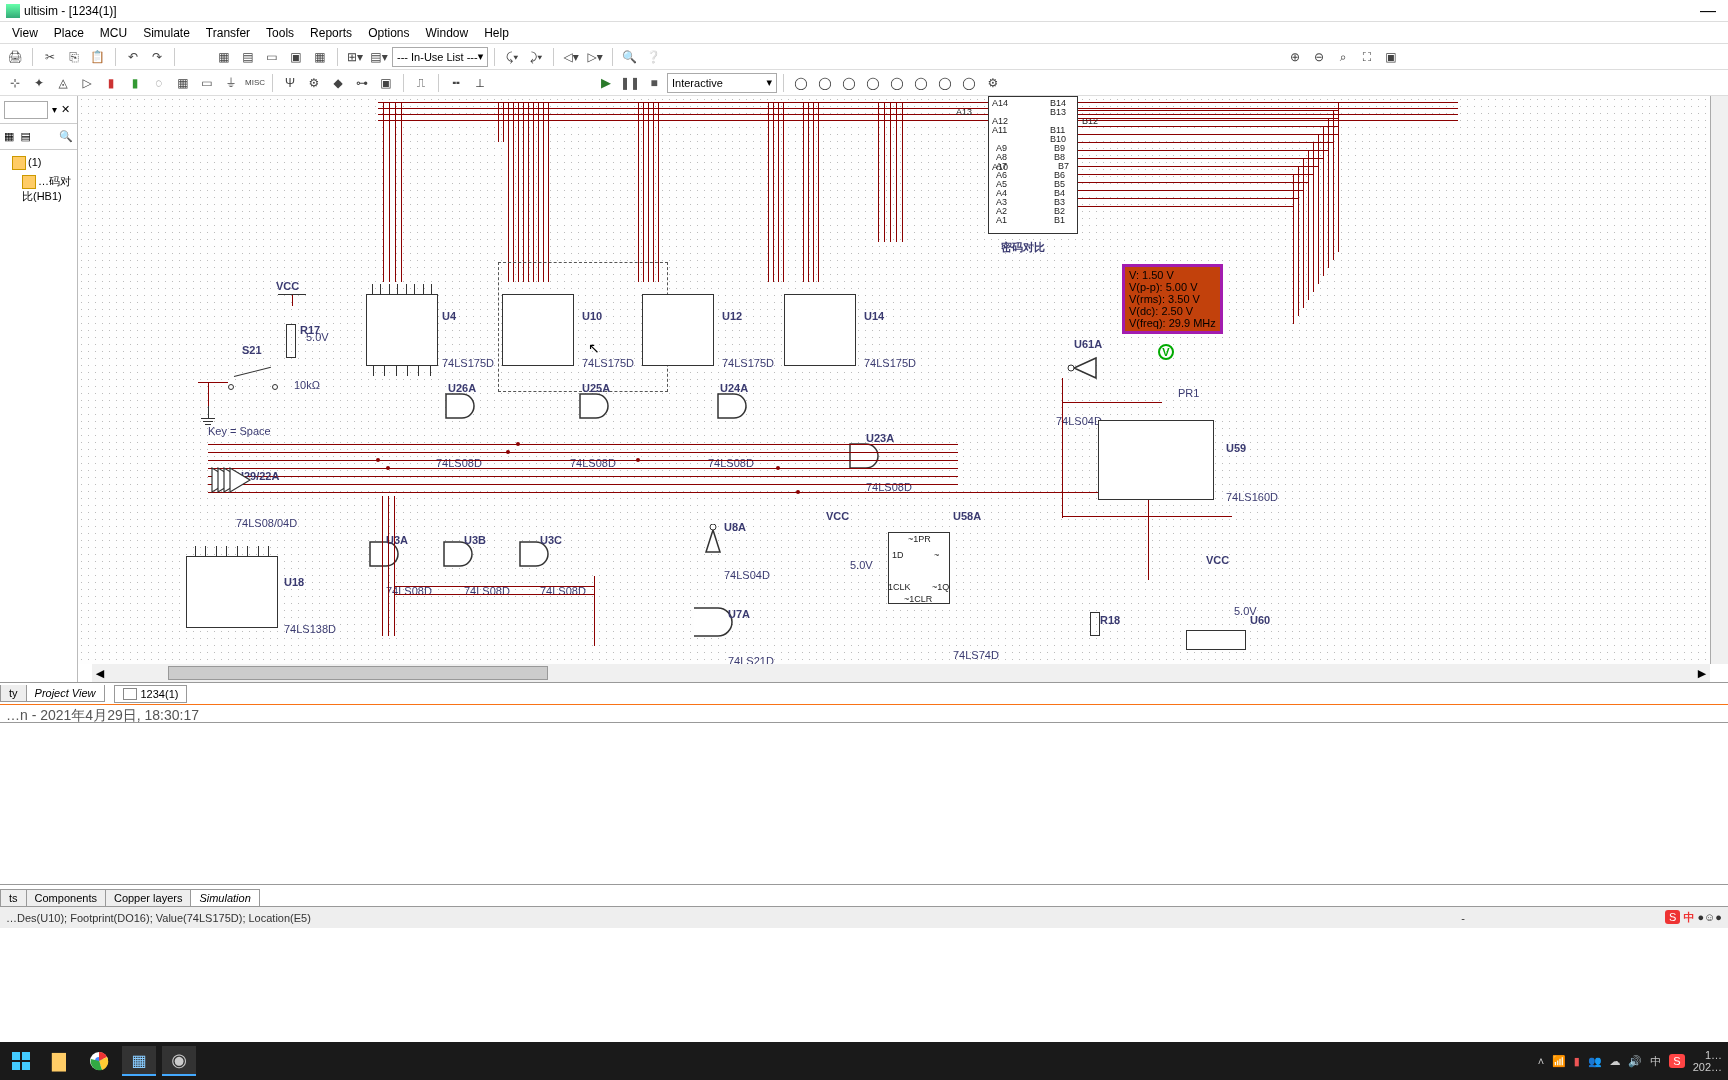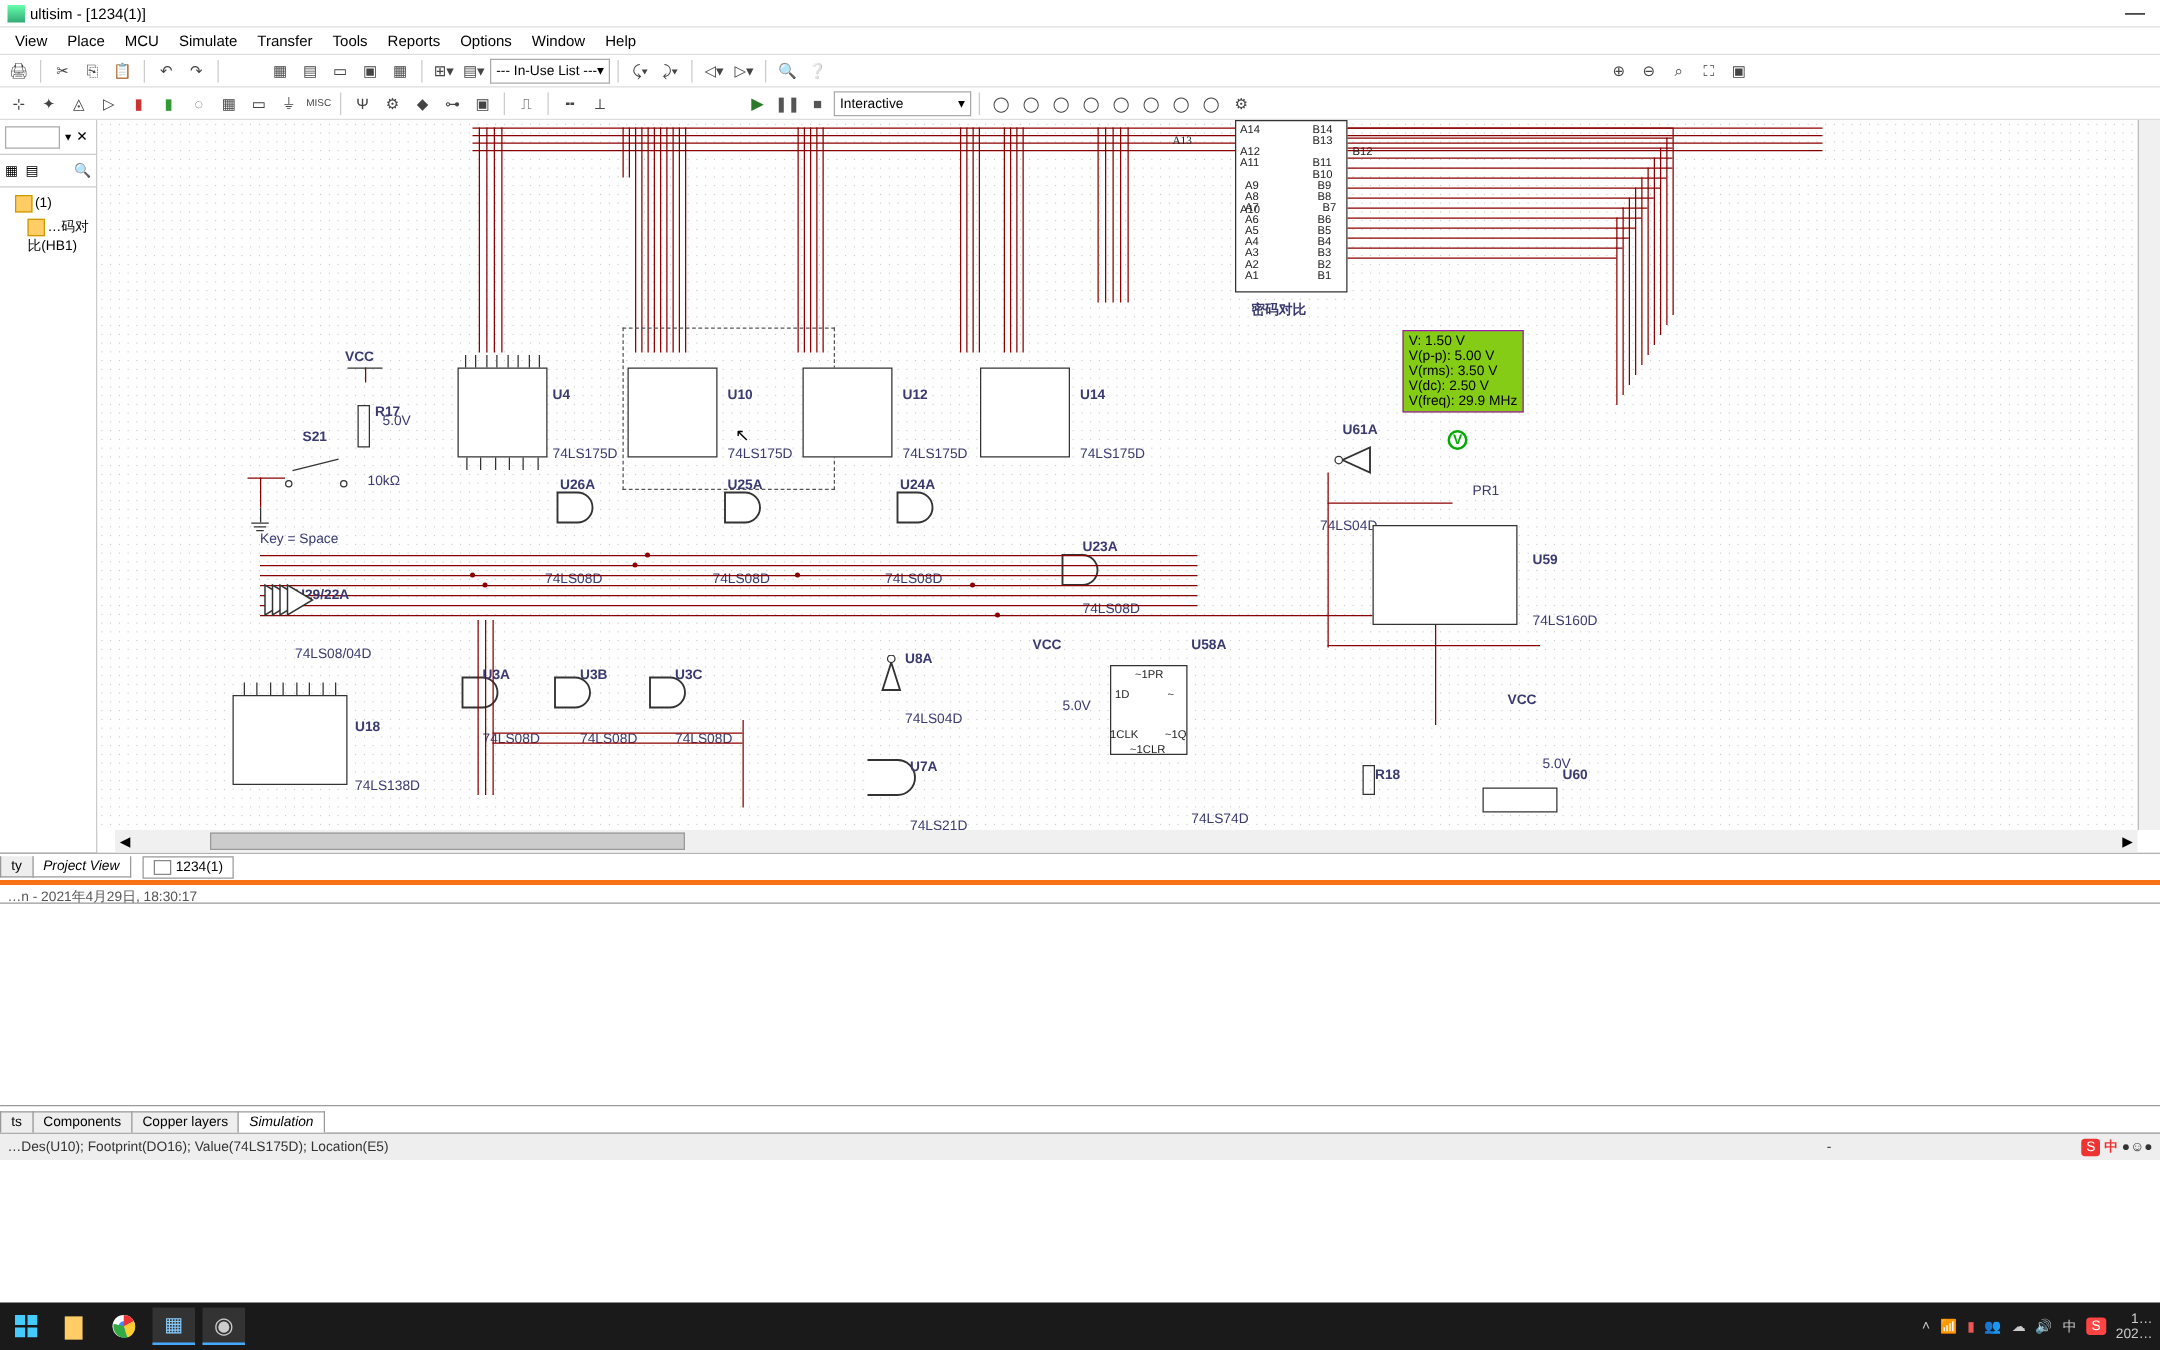--- a/index.html
+++ b/index.html
@@ -51,32 +51,32 @@
 .chip { position: absolute; background: #fff; border: 1.5px solid #333; }
 .andgate{position:absolute;}
 .andgate svg{overflow:visible;}
 .inv{position:absolute;}
 .wire{position:absolute; background:#8b0000;}
 .wire.h{height:1px;}
 .wire.v{width:1px;}
 .junction{position:absolute;width:4px;height:4px;background:#8b0000;border-radius:50%;transform:translate(-2px,-2px);}
 
 
-.probe-tip{position:absolute; background:#84cc16; border:1px solid #a21caf; padding:2px 4px; font-size:10px; line-height:12px;}
+.probe-tip{position:absolute; background:#c2410c; border:3px solid #a21caf; padding:2px 4px; font-size:10px; line-height:12px;}
 .probe-marker{position:absolute; width:16px;height:16px; border:2px solid #0a0; border-radius:50%; display:flex;align-items:center;justify-content:center;color:#0a0;font-size:10px;font-weight:bold;}
 
 
 .bottomtabs{height:22px;border-top:1px solid #999;display:flex;align-items:center;}
 .tab{border:1px solid #999; border-top:none; padding:2px 8px; font-size:11px; background:#eee; margin-right:-1px;}
 .tab.active{background:#fff;font-style:italic;}
 .sheettab{display:flex;align-items:center;padding:2px 8px;background:#fff;border:1px solid #999;margin-left:4px;}
 .sheettab .icon{width:14px;height:12px;border:1px solid #888;margin-right:4px;}
 
 
-.statusline{height:18px;border-top:4px solid #f97316;padding:2px 6px;font-size:11px;color:#555;}
+.statusline{height:18px;border-top:1px solid #f97316;padding:2px 6px;font-size:14px;color:#555;}
 .ssviewer{height:162px;border-top:1px solid #999;background:#fff;}
 .sstabs{height:22px;display:flex;border-top:1px solid #999;align-items:flex-end;}
 .sstabs .tab{border:1px solid #999;border-bottom:none;padding:2px 8px;font-size:11px;background:#eee;}
 .sstabs .tab.active{background:#fff;}
 .statusbar{height:22px;background:#eee;border-top:1px solid #999;display:flex;align-items:center;padding:0 6px;font-size:11px;color:#333;}
 
 
 .taskbar{position:absolute;bottom:0;left:0;right:0;height:38px;background:#1a1a1a;display:flex;align-items:center;padding:0 6px;gap:6px;}
 .taskbar .start{width:30px;height:30px;display:flex;align-items:center;justify-content:center;}
 .taskbar .app{width:34px;height:30px;display:flex;align-items:center;justify-content:center;}
@@ -268,21 +268,21 @@
 
       <div class="wire v" style="left:725px;top:6px;height:180px;"></div>
       <div class="wire v" style="left:730px;top:6px;height:180px;"></div>
       <div class="wire v" style="left:735px;top:6px;height:180px;"></div>
       <div class="wire v" style="left:740px;top:6px;height:180px;"></div>
 
       <div class="chip" style="left:910px;top:0px;width:90px;height:138px;"></div>
       <div class="lbl" style="left:923px;top:144px;">密码对比</div>
 
       <div class="pinlabel" style="left:914px;top:2px;">A14</div>
-      <div class="pinlabel" style="left:860px;top:11px;font-family:Liberation Serif, serif;">A13</div>
+      <div class="pinlabel" style="left:878px;top:11px;">A13</div>
       <div class="pinlabel" style="left:914px;top:20px;">A12</div>
       <div class="pinlabel" style="left:914px;top:29px;">A11</div>
       <div class="pinlabel" style="left:914px;top:38px;margin-top:28px;">A10</div>
       <div class="pinlabel" style="left:918px;top:47px;">A9</div>
       <div class="pinlabel" style="left:918px;top:56px;">A8</div>
       <div class="pinlabel" style="left:918px;top:65px;">A7</div>
       <div class="pinlabel" style="left:918px;top:74px;">A6</div>
       <div class="pinlabel" style="left:918px;top:83px;">A5</div>
       <div class="pinlabel" style="left:918px;top:92px;">A4</div>
       <div class="pinlabel" style="left:918px;top:101px;">A3</div>

